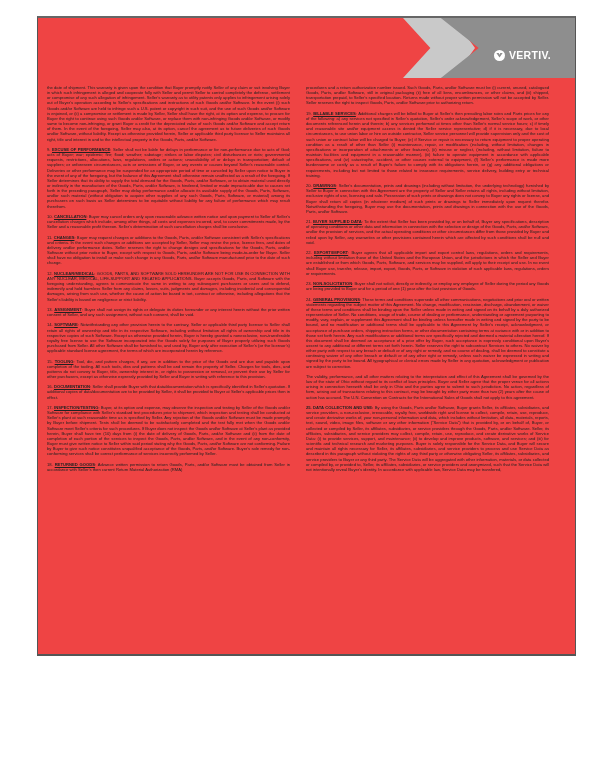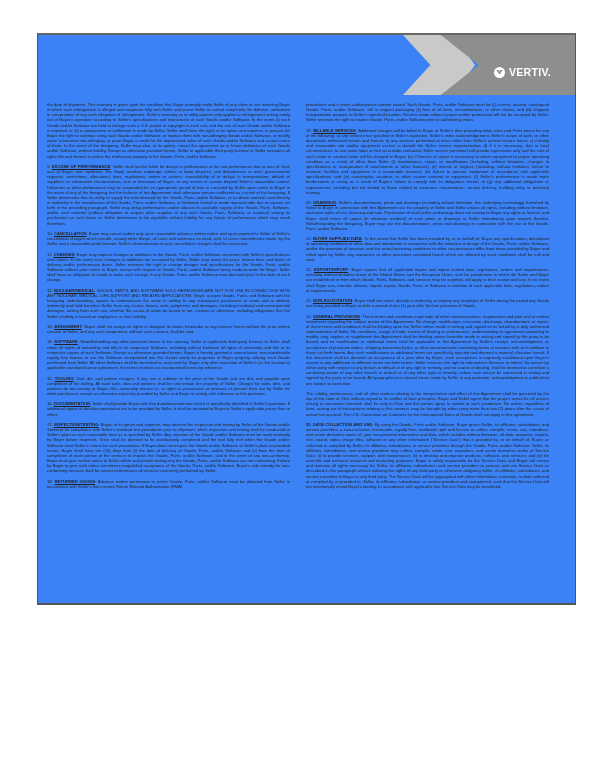--- a/index.html
+++ b/index.html
@@ -1,23 +1,23 @@
 <!DOCTYPE html>
 <html><head>
 <meta charset="utf-8">
 <style>
   html, body { margin: 0; padding: 0; }
   body {
     width: 600px; height: 777px; background: #ffffff; position: relative; overflow: hidden;
     font-family: "Liberation Sans", sans-serif;
   }
   .page {
-    position: absolute; left: 37px; top: 33px; width: 539px; height: 572px;
+    position: absolute; left: 37px; top: 16px; width: 539px; height: 640px;
     border: 1px solid #555; border-top: 2px solid #666; border-bottom: 2px solid #555;
-    box-sizing: border-box; background: #3b82f6; overflow: hidden;
+    box-sizing: border-box; background: #ef4444; overflow: hidden;
   }
   .header-band {
     position: absolute; right: 0; top: 0; width: 172px; height: 60px;
     background: #8e8e8e;
     clip-path: polygon(22% 0, 100% 0, 100% 100%, 22% 100%, 44% 50%);
   }
   .header-light {
     position: absolute; right: 100px; top: 0; width: 72px; height: 60px;
     background: #c9c9c9;
     clip-path: polygon(0 0, 70% 0, 100% 50%, 70% 100%, 0 100%, 38% 50%);

